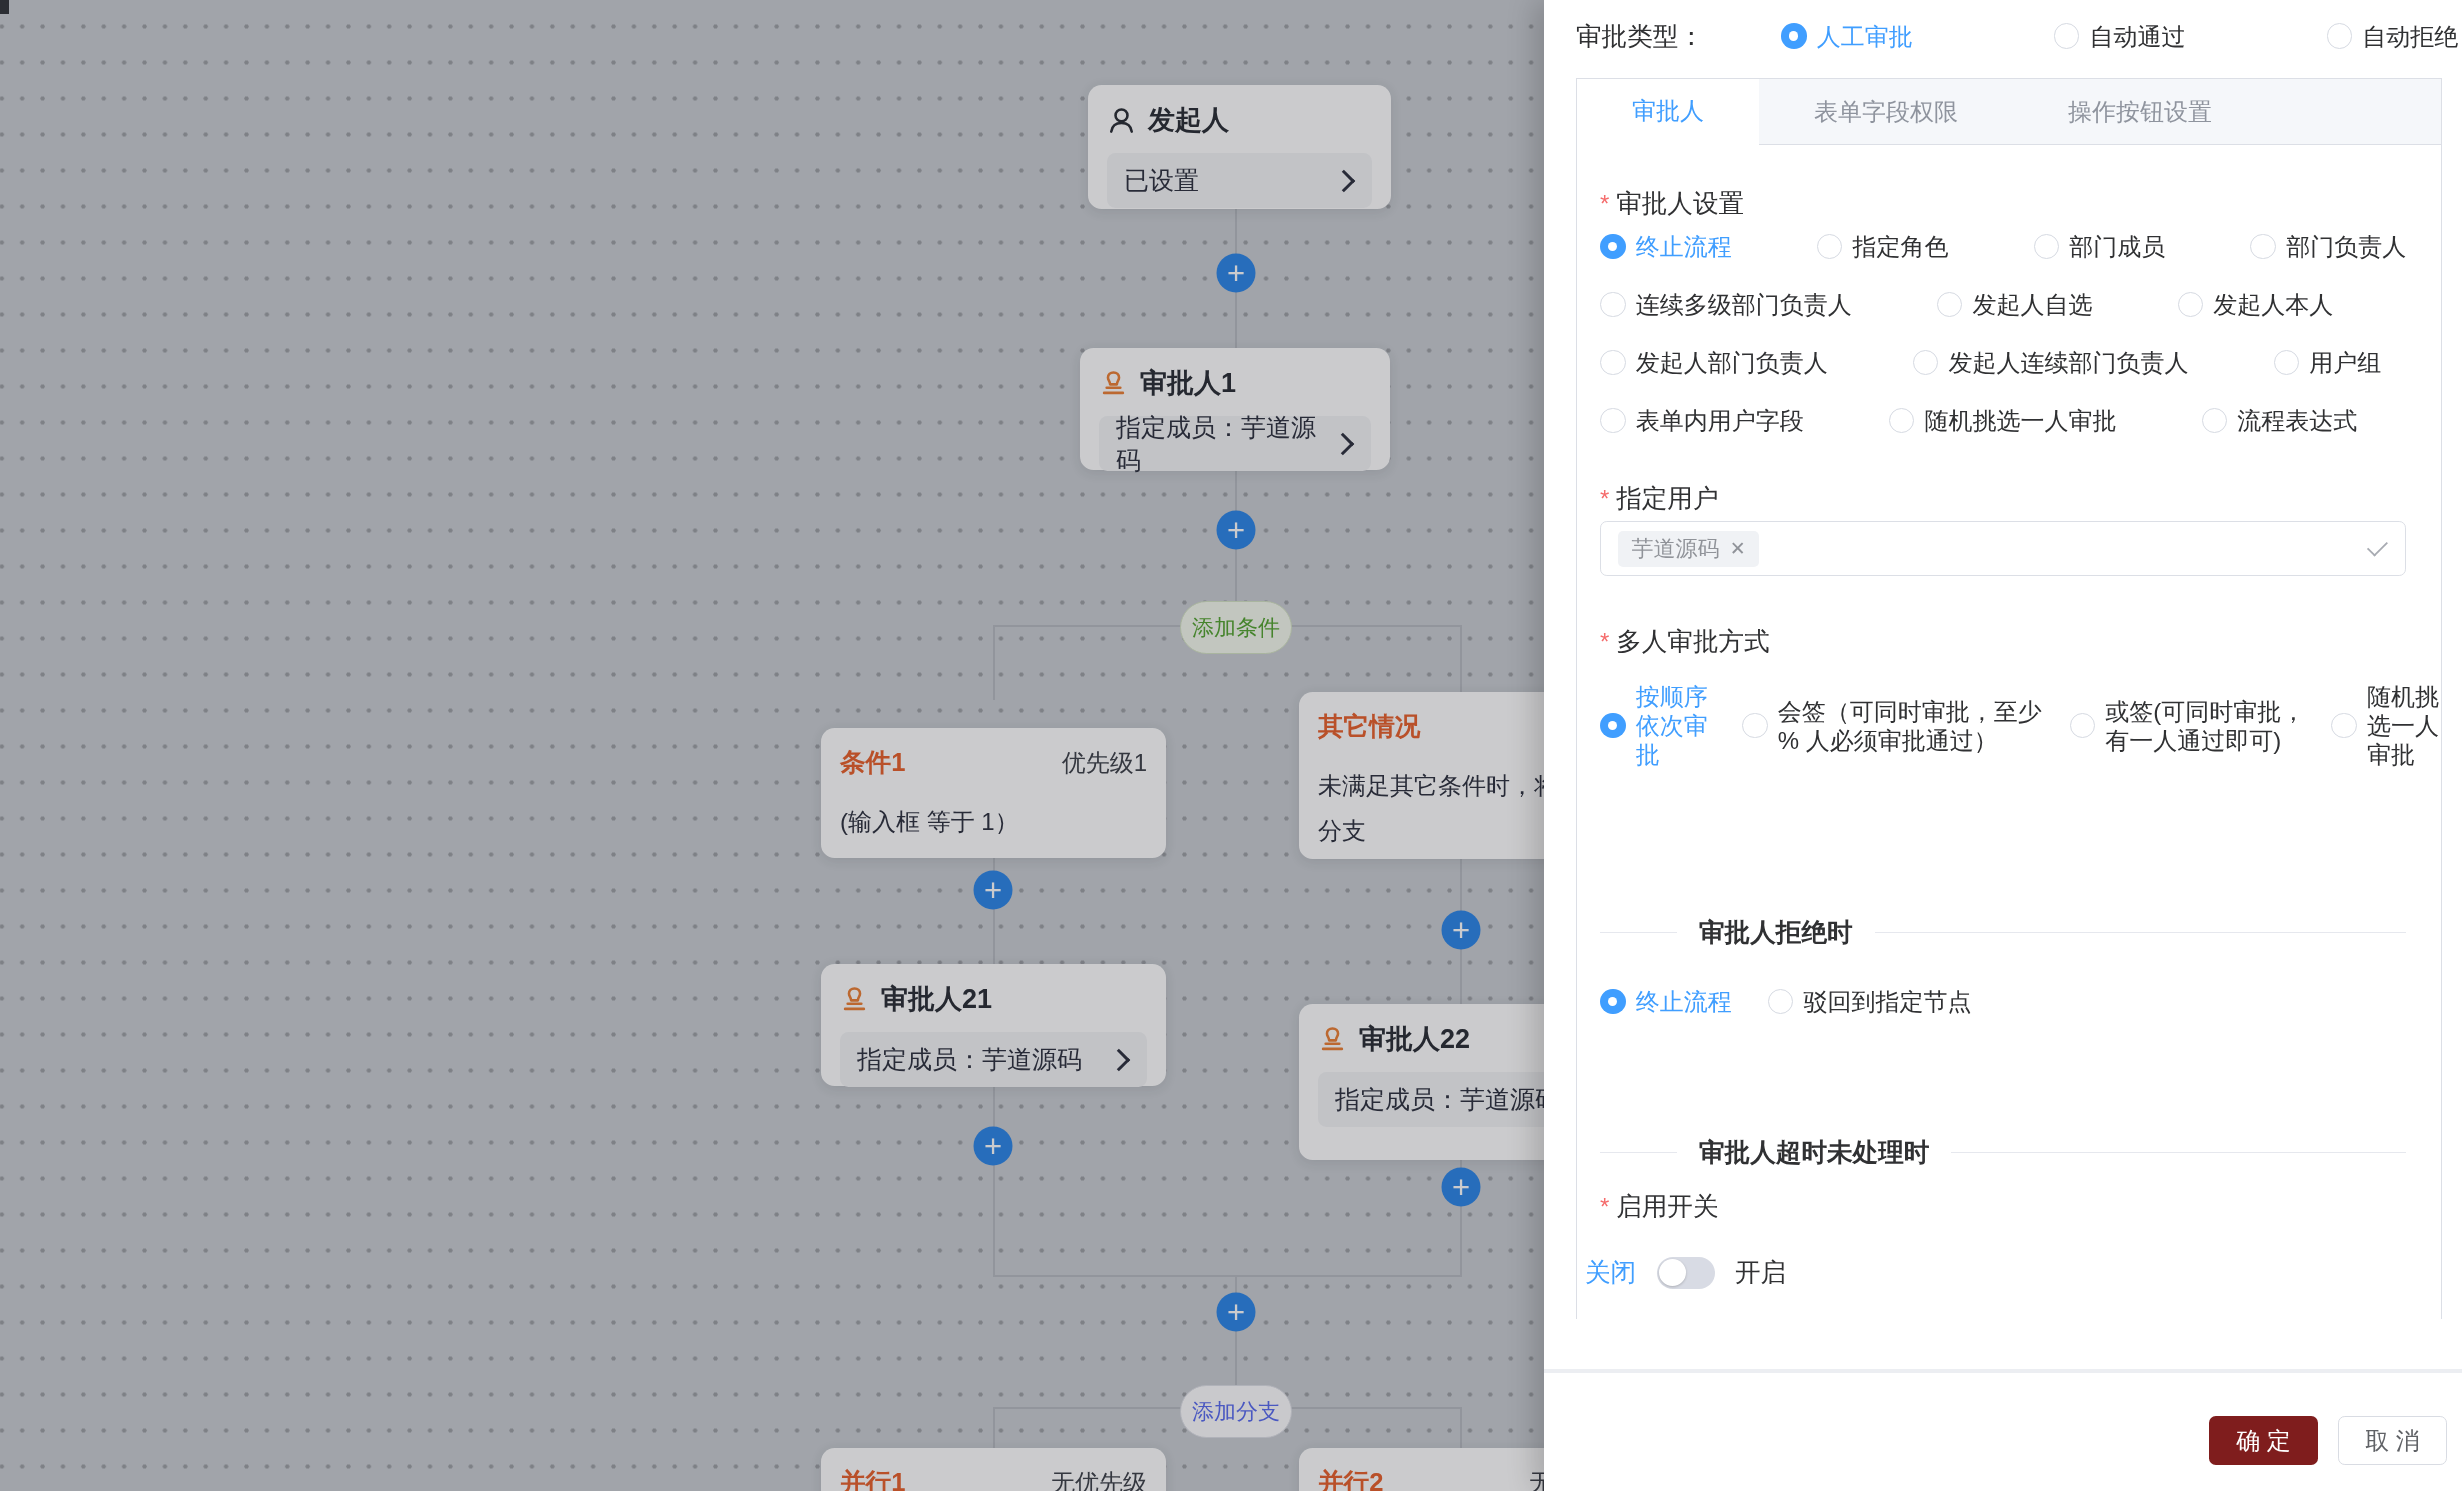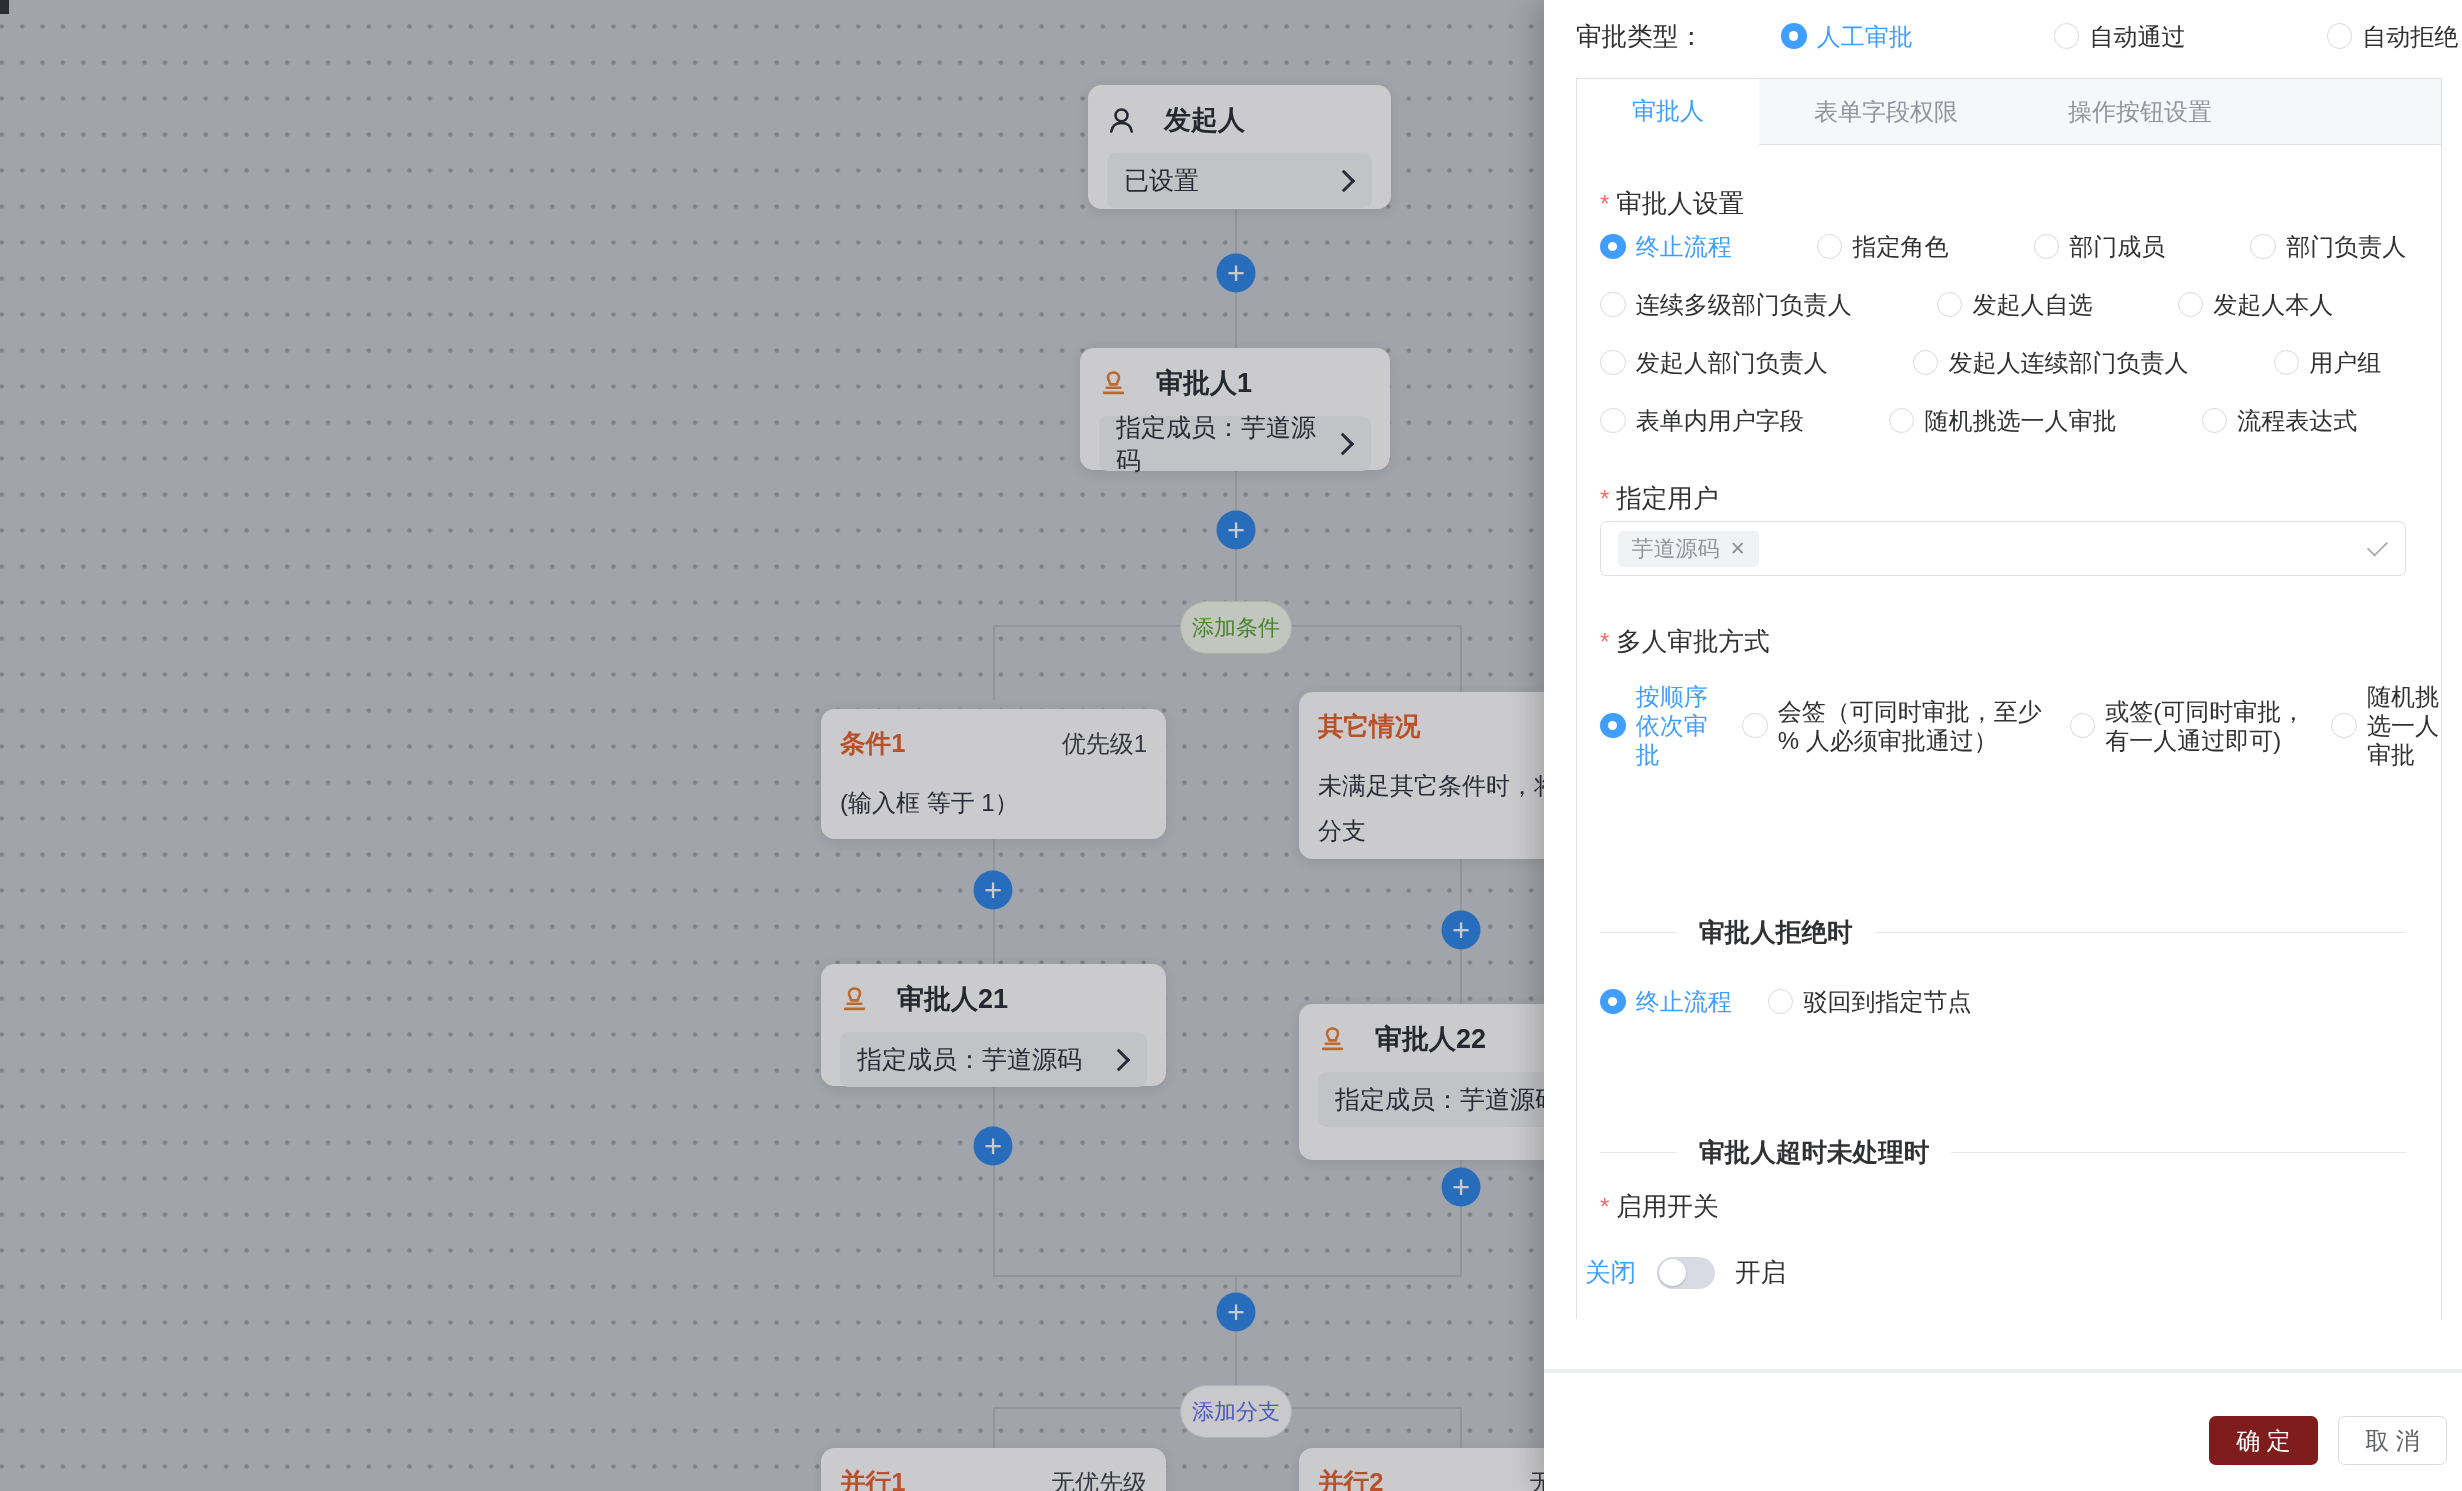--- a/index.html
+++ b/index.html
@@ -10,21 +10,21 @@
   .canvas{position:absolute;inset:0;background-color:#c9cdd2;
     background-image:radial-gradient(circle,#9da0a5 1.9px,transparent 2.4px);
     background-size:20.4px 36px;background-position:12px 8.5px;}
   .overlay{position:absolute;inset:0;background:rgba(16,20,26,.22);z-index:5;}
   .corner-chip{position:absolute;left:0;top:0;width:8.5px;height:13.6px;background:#34373b;}
 
   .edge{position:absolute;background:#b6bac0;}
 
   .node{position:absolute;background:#fff;border-radius:13.6px;
         box-shadow:0 2.6px 12px rgba(31,35,41,.10);padding:17px 19px;box-sizing:border-box;}
-  .node-title-row{display:flex;align-items:center;gap:28px;font-size:27px;font-weight:700;color:#2b2f36;}
+  .node-title-row{display:flex;align-items:center;gap:12px;font-size:27px;font-weight:700;color:#2b2f36;}
   .cond-title-row{display:flex;align-items:center;justify-content:space-between;
         font-size:25.6px;font-weight:700;color:#e8622d;}
   .priority{color:#3f434b;font-weight:400;font-size:24px;}
   .node-body{margin-top:15.3px;background:#f4f5f7;border-radius:8.5px;height:55px;
         display:flex;align-items:center;justify-content:space-between;padding:0 17px;
         font-size:25px;color:#2f3340;}
   .cond-body{margin-top:20.4px;font-size:24px;color:#2f3340;line-height:1.85;}
   .chev{width:12.8px;height:12.8px;border-top:3.4px solid #2f3340;border-right:3.4px solid #2f3340;
         transform:rotate(45deg);flex:none;margin-right:3.4px;}
 
@@ -148,21 +148,21 @@
     <div class="node-body">
       <span>指定成员：芋道源码</span>
       <span class="chev"></span>
     </div>
   </div>
 
   <div class="pill pill-cond" style="left:1236px;top:601px;">
     <span>添加条件</span>
   </div>
 
-  <div class="node" style="left:821px;top:709px;width:345px;height:130px;">
+  <div class="node" style="left:821px;top:728px;width:345px;height:130px;">
     <div class="cond-title-row">
       <span>条件1</span>
       <span class="priority">优先级1</span>
     </div>
     <div class="cond-body">(输入框 等于 1）</div>
   </div>
 
   <div class="node" style="left:1299px;top:692px;width:366px;height:167px;">
     <div class="cond-title-row">
       <span>其它情况</span>

